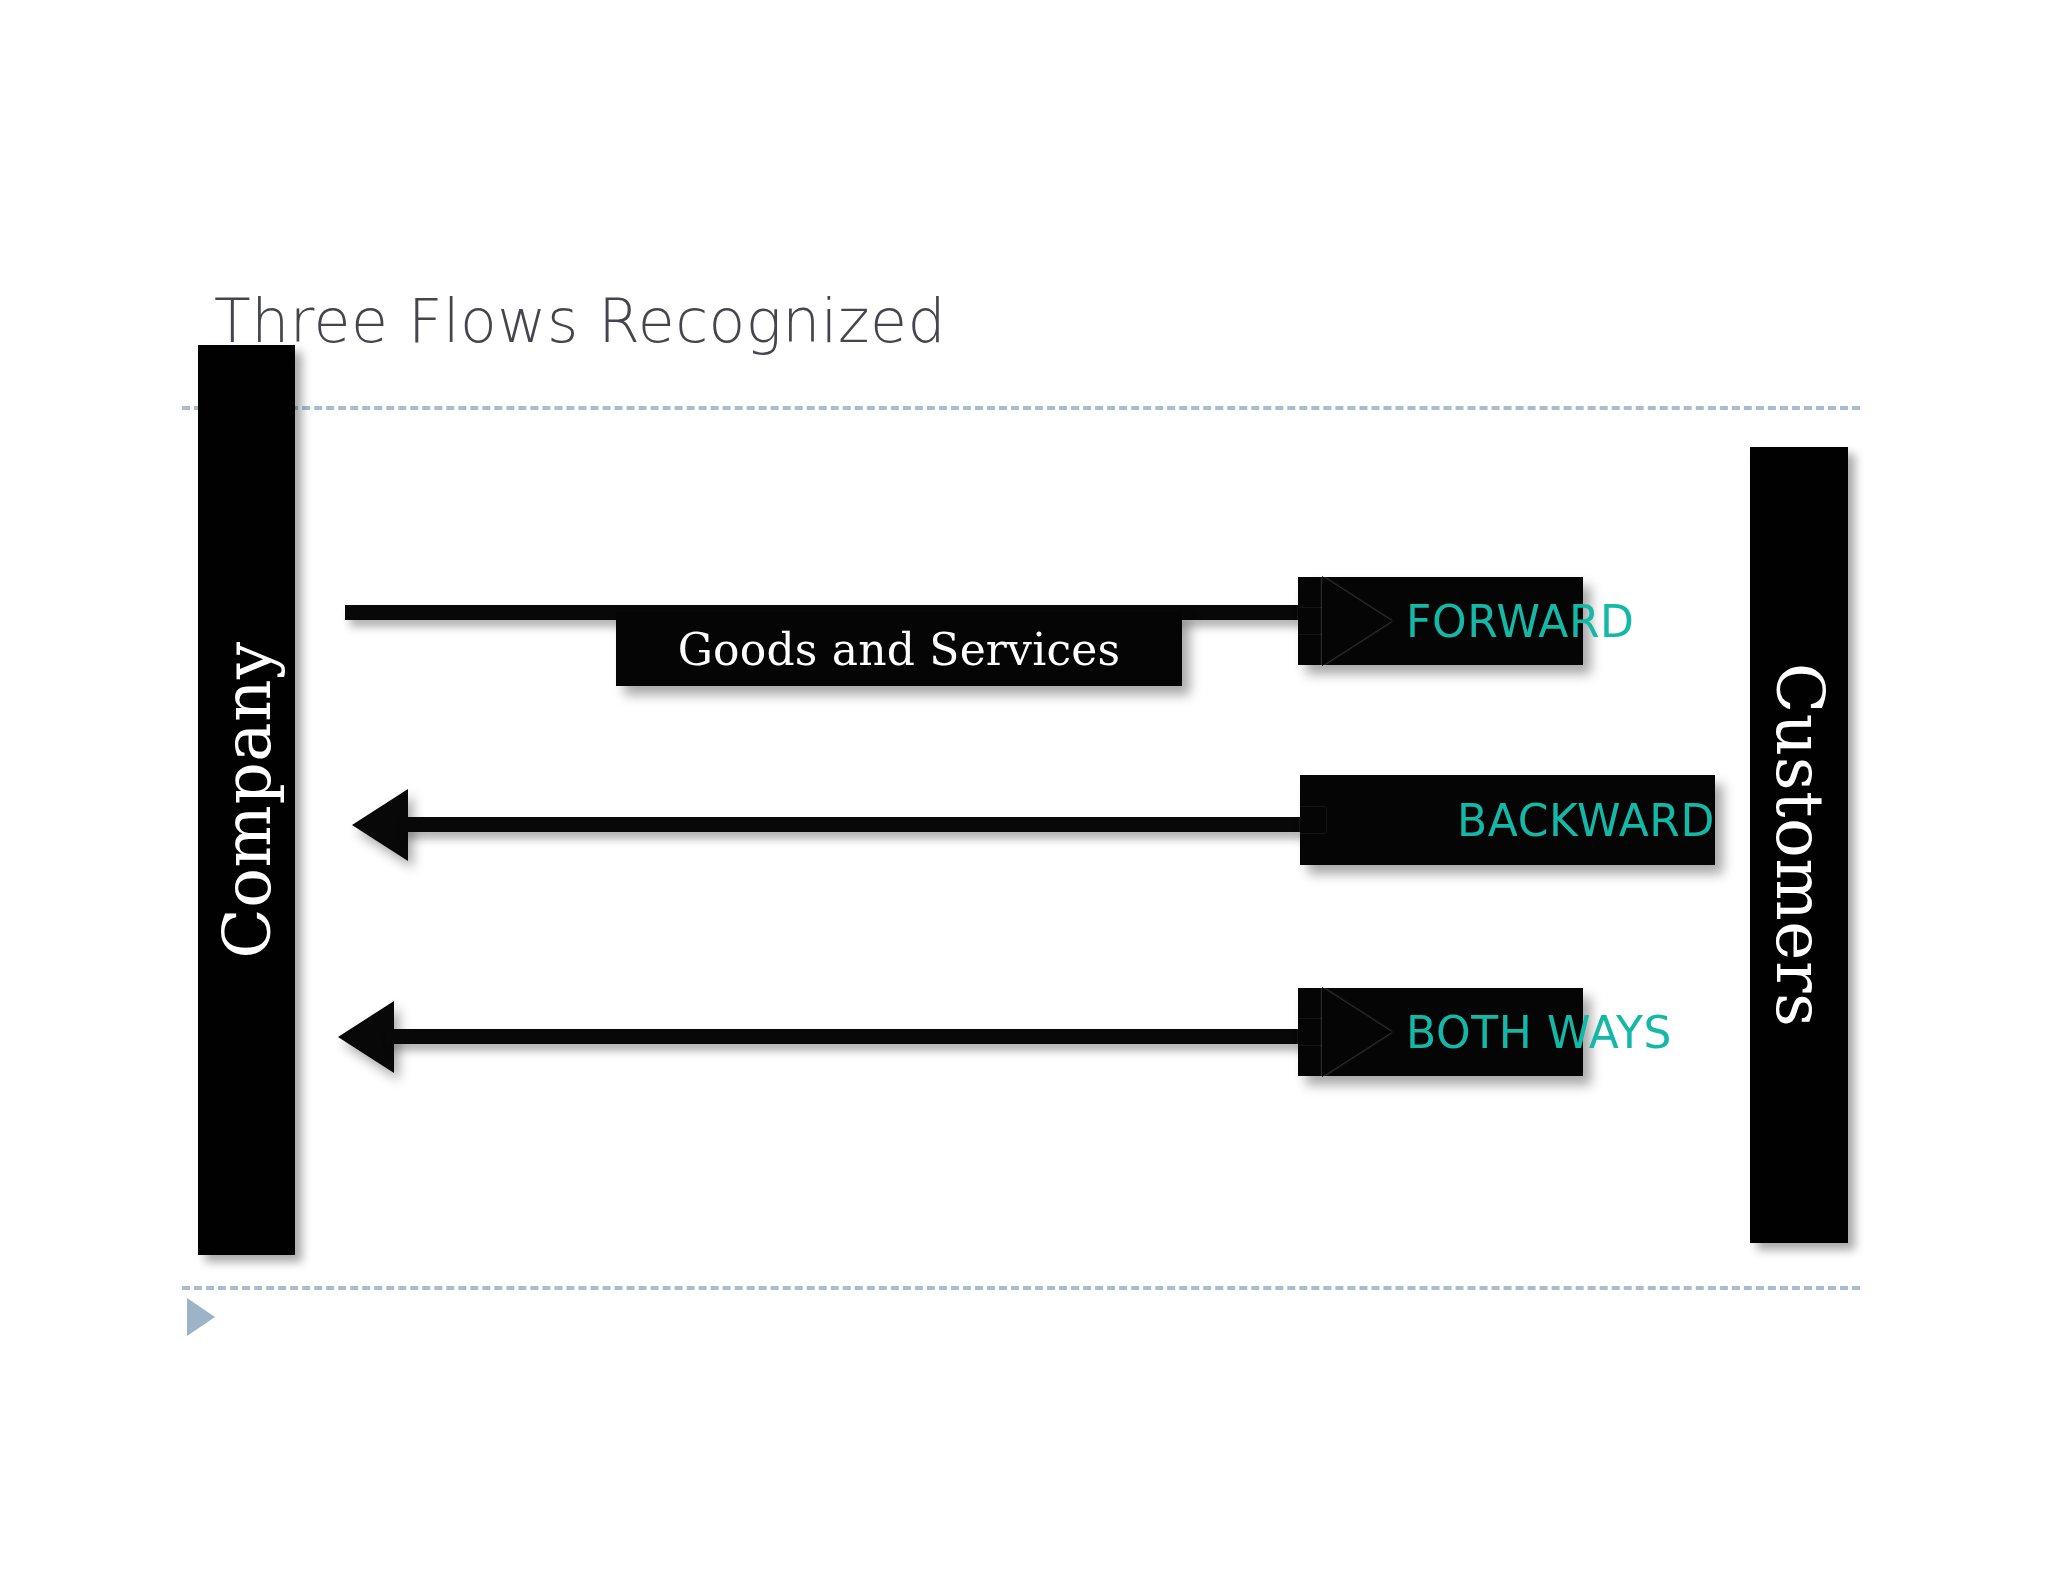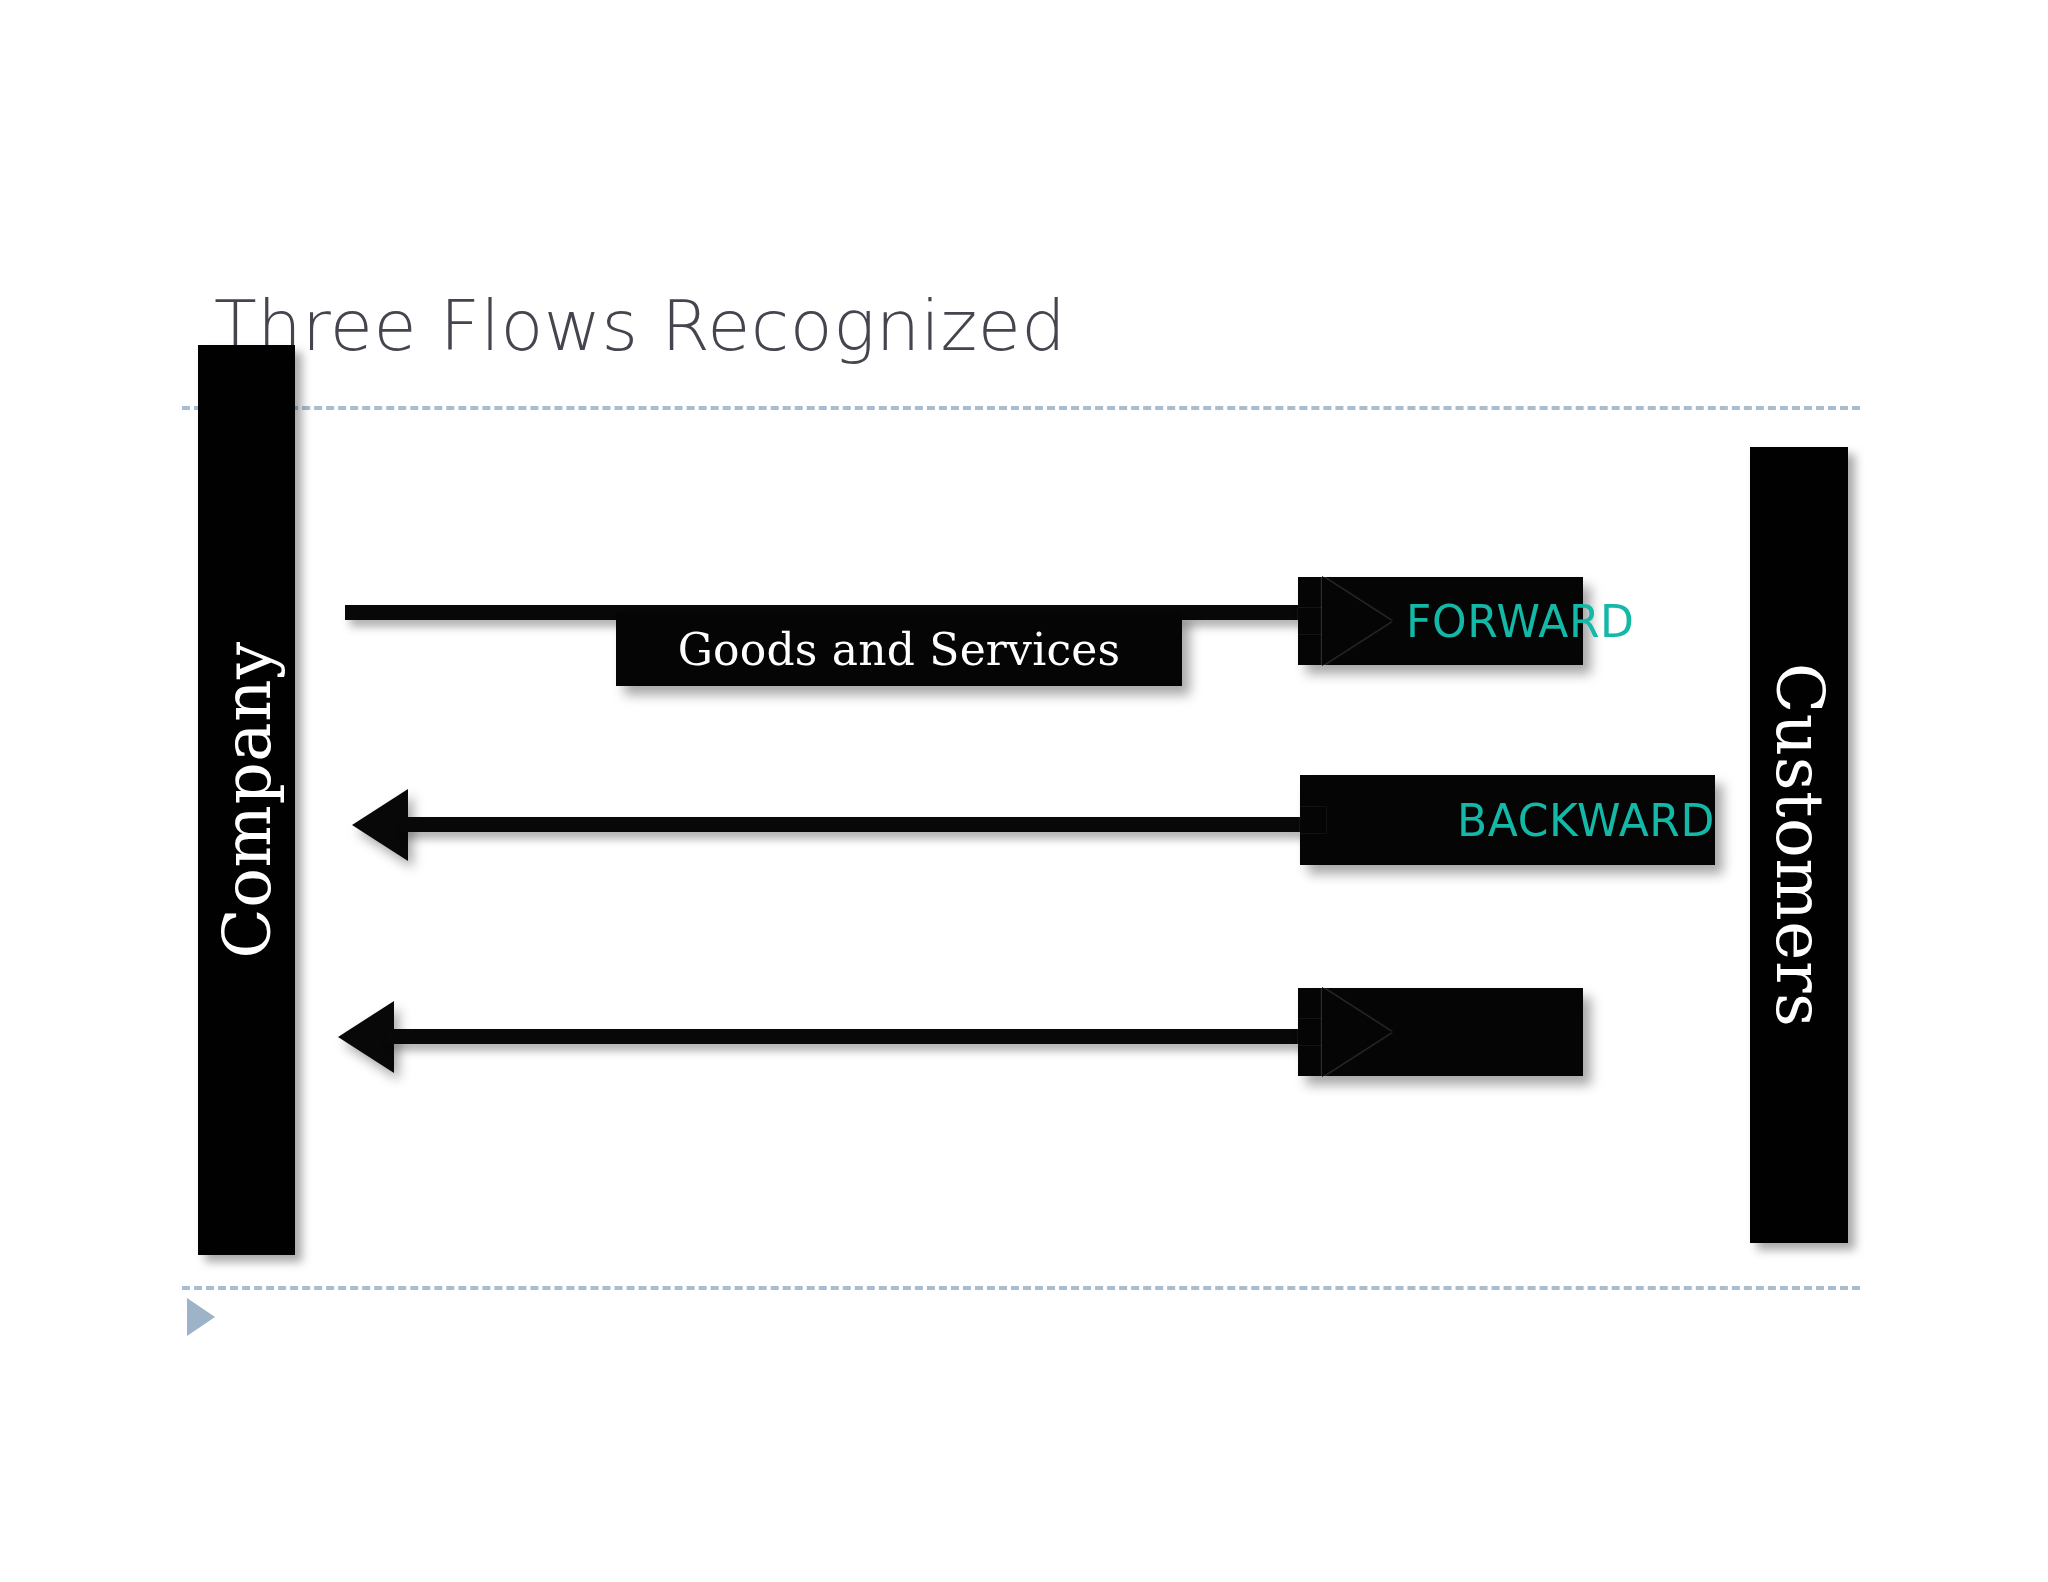--- a/index.html
+++ b/index.html
@@ -23,21 +23,21 @@
     height: 1582px;
     background: #ffffff;
   }
 
   
   #title {
     position: absolute;
     left: 214px;
     top: 290px;
     font-family: "DejaVu Sans", sans-serif;
-    font-size: 70px;
+    font-size: 60px;
     font-weight: 300;
     letter-spacing: 0.5px;
     color: #45454f;
     white-space: nowrap;
     line-height: 1.05;
   }
 
   
   .dash-rule {
     position: absolute;
@@ -215,19 +215,20 @@
   </div>
 
   <div class="arrowhead-left" style="left:338px; top:1001px;"></div>
 
   <div class="shaft" style="left:386px; top:1029px; width:930px;"></div>
 
 
   <div class="direction-box" style="left:1298px; top:988px; width:285px; height:88px; padding-left:108px; box-sizing:border-box;">
     <div class="inner-tail"></div>
     <div class="inner-head"></div>
+    <span class="dir-text">BOTH WAYS</span>
   </div>
 
   <div id="rule-bottom" class="dash-rule"></div>
 
   <div id="bullet-triangle"></div>
 
 </div>
 
 </body></html>

